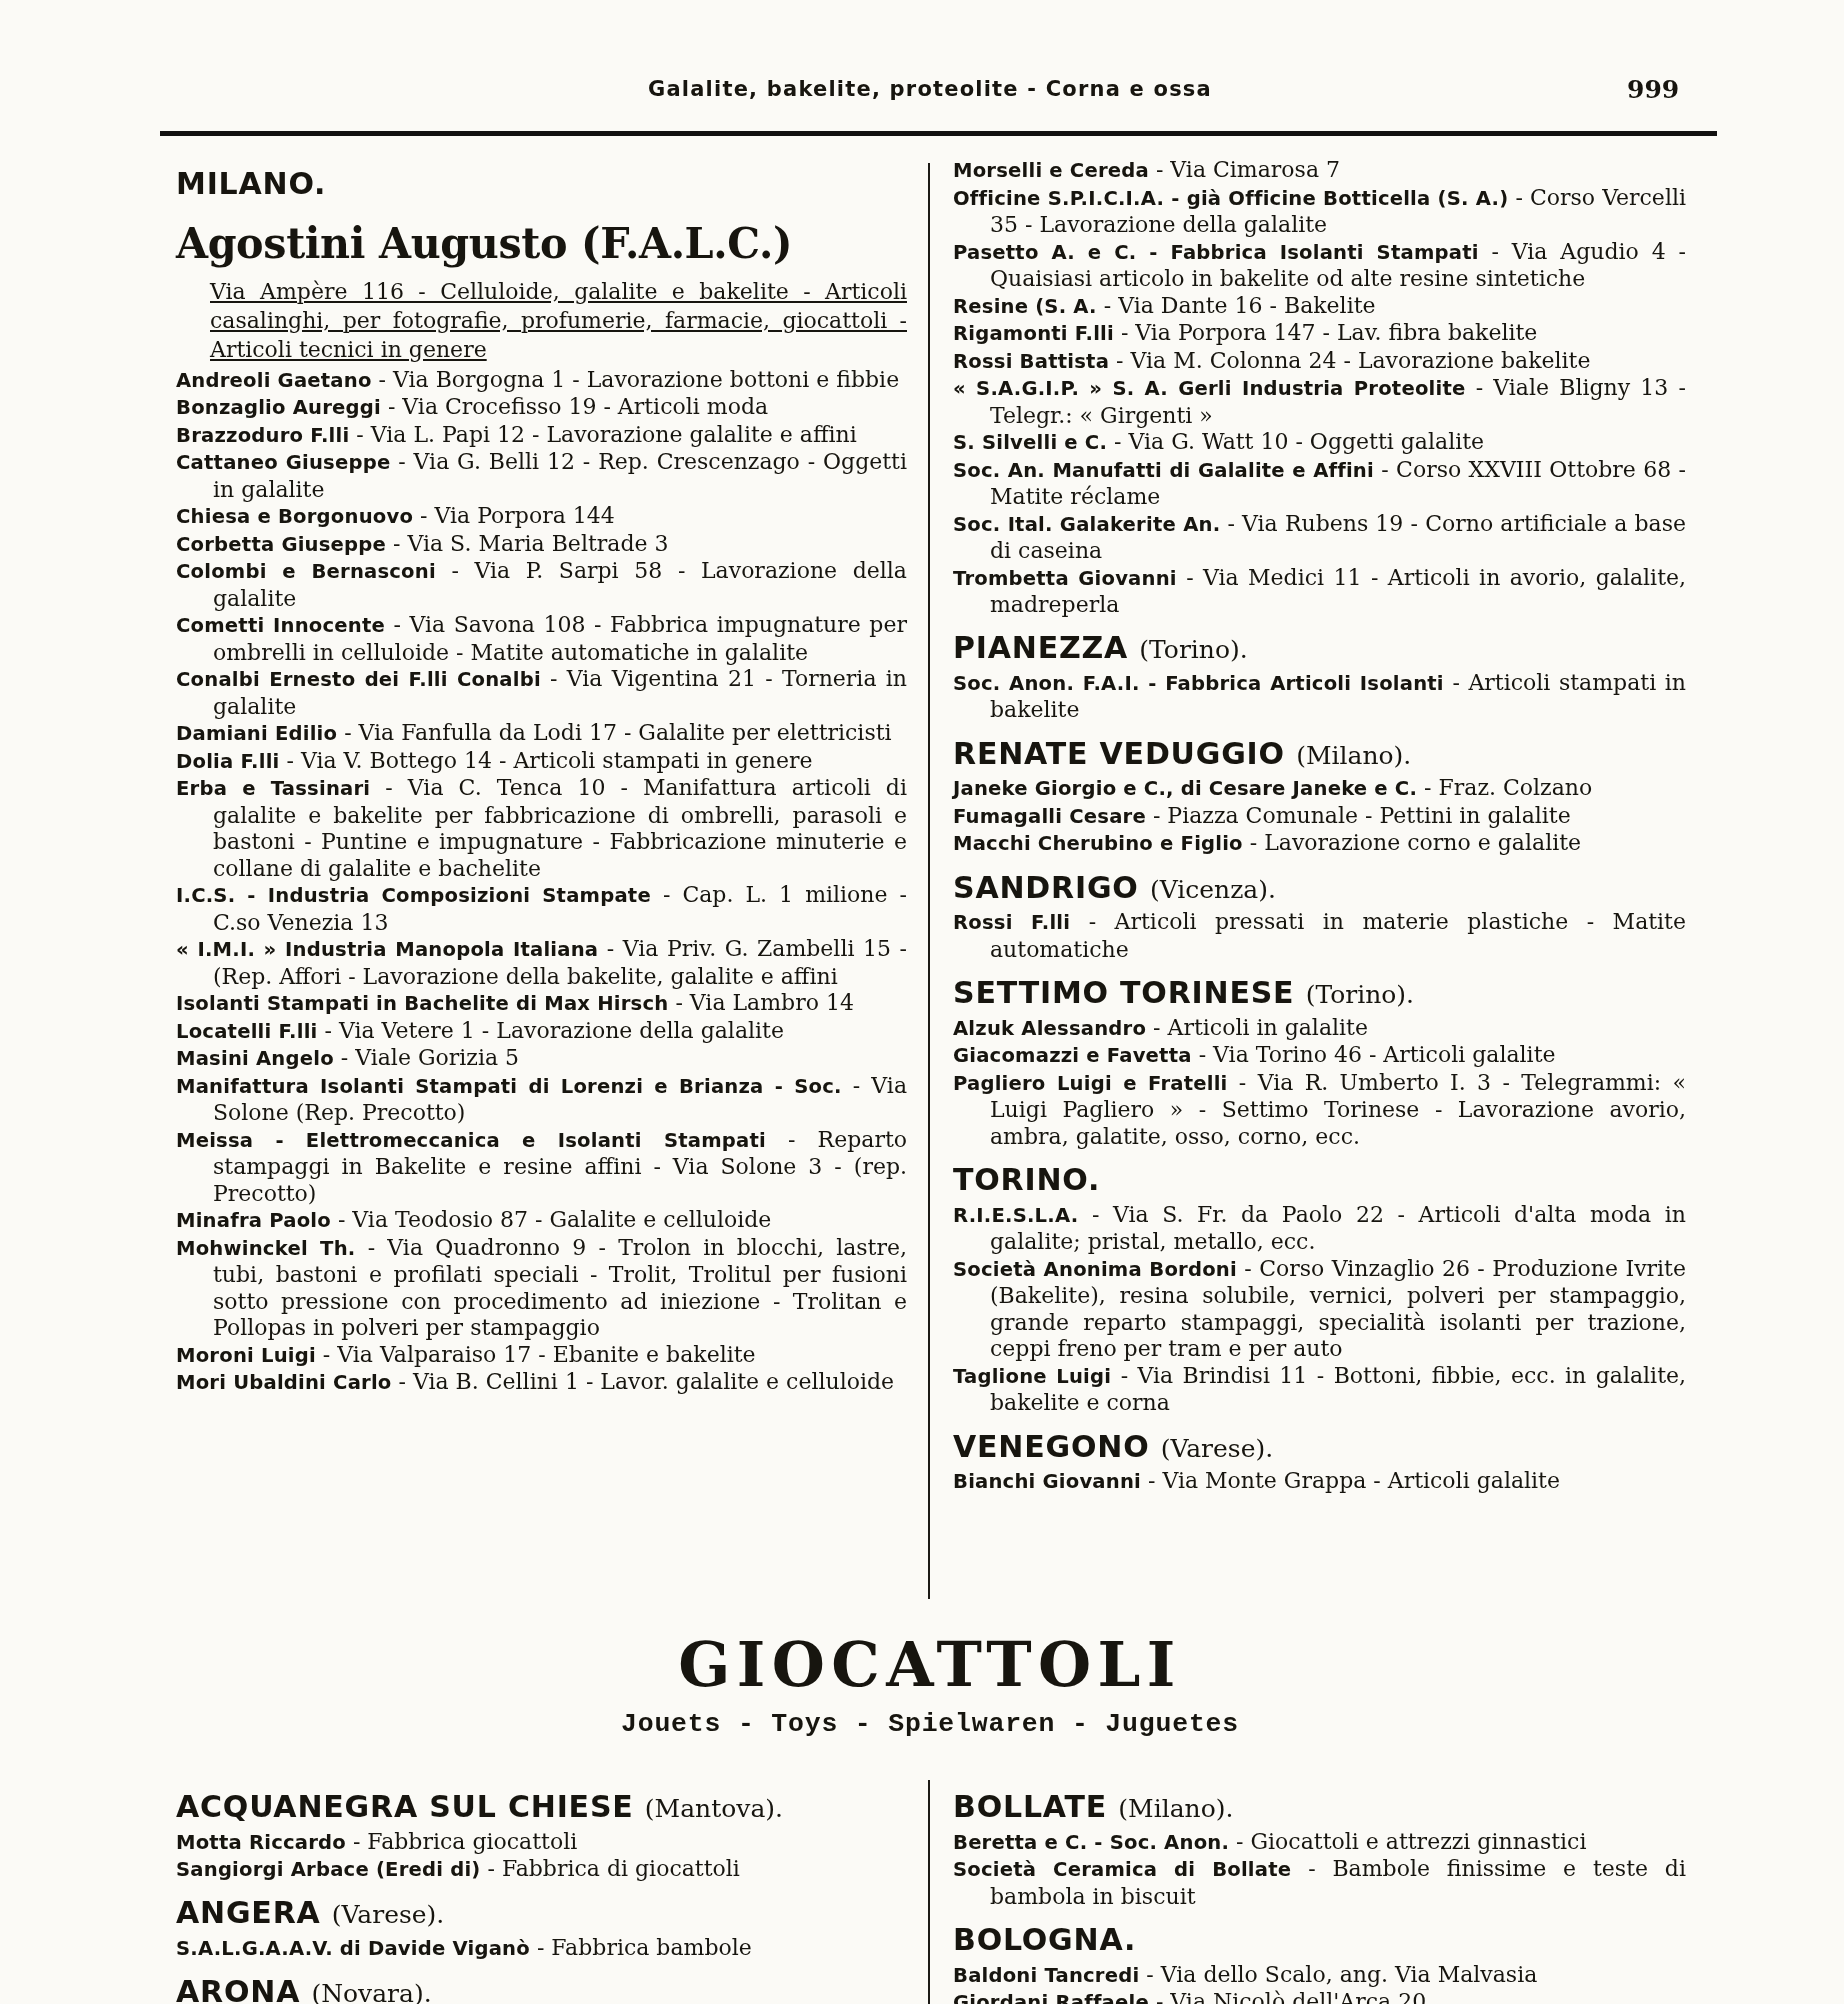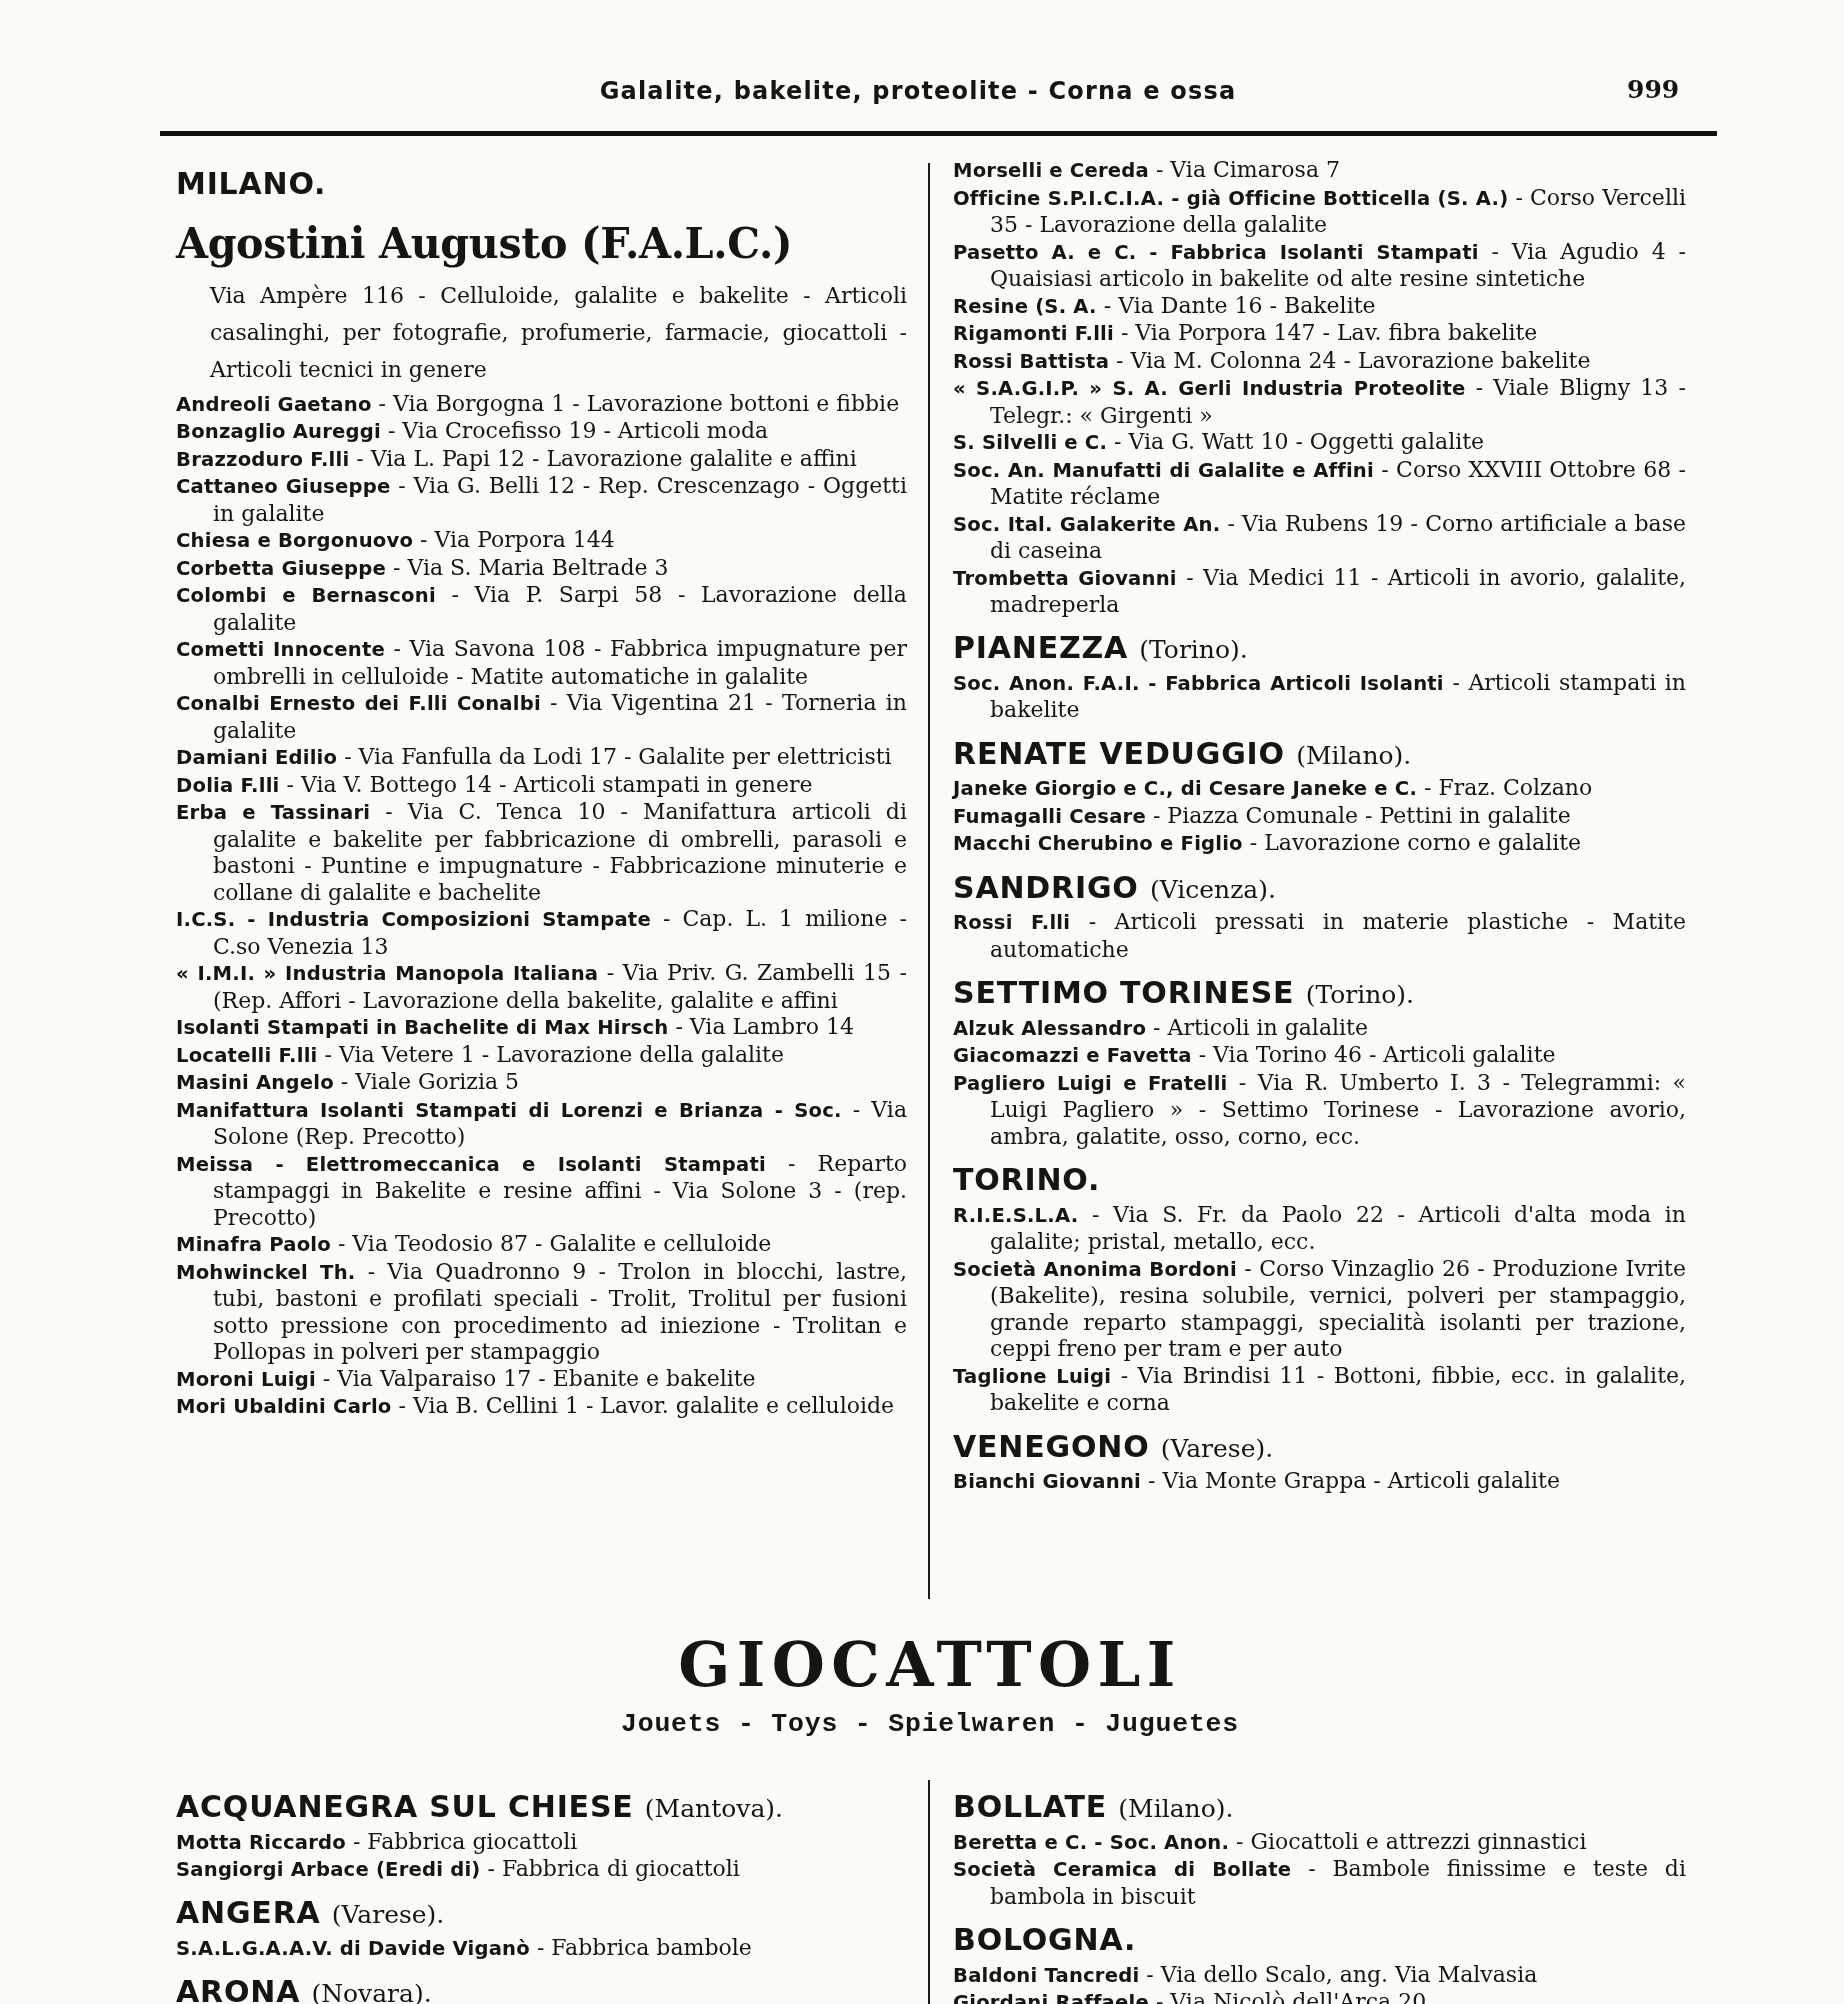--- a/index.html
+++ b/index.html
@@ -1,41 +1,41 @@
 <!DOCTYPE html>
 <html style="font-size:6.4px"><head>
 <meta charset="utf-8">
 <style>
   html,body{margin:0;padding:0;background:#e8e6e0;}
   .page{position:relative;width:1845px;height:2511px;background:#fbfaf6;color:#17150f;
         font-family:"DejaVu Serif", serif;overflow:hidden;}
   
-  .ptitle{position:absolute;top:77px;left:164px;width:1508px;text-align:center;
-          font-family:"DejaVu Sans", sans-serif;font-weight:700;font-size:24px;letter-spacing:1.2px;}
+  .ptitle{position:absolute;top:77px;left:176px;width:1508px;text-align:center;
+          font-family:"DejaVu Sans", sans-serif;font-weight:700;font-size:21px;letter-spacing:1.2px;}
   .pnum{position:absolute;top:75px;left:1627px;font-size:25px;font-weight:700;}
   .hrule{position:absolute;top:131px;left:160px;width:1557px;height:5.2px;background:#121110;}
   
   .colszone{position:absolute;left:176px;width:1512px;}
   .zone-main{top:157px;height:1456px;}
   .zone-toys{top:1780px;height:473px;}
   .col{position:absolute;top:0;}
   .col-l{left:0;width:731px;}
   .col-r{left:777px;width:733px;}
   .coldiv{position:absolute;left:752px;width:2px;background:#1c1a16;}
   .zone-main .coldiv{top:6px;height:1436px;}
   .zone-toys .coldiv{top:0;height:453px;}
   
   .cityhead{margin:13.6px 0 6.4px 0;font-family:"DejaVu Sans", sans-serif;font-weight:800;
             font-size:30px;letter-spacing:0.8px;line-height:1.05;}
   .cityhead.first{margin-top:11px;}
   .cityregion{font-family:"DejaVu Serif", serif;font-weight:400;font-size:25px;letter-spacing:0;}
   
   .featname{margin:18.4px 0 8.8px 0;font-family:"DejaVu Serif", serif;font-weight:700;font-size:43px;
             letter-spacing:-0.4px;white-space:nowrap;transform:scaleX(0.96);transform-origin:left;}
-  .featdetails{margin:0 0 3.2px 34px;font-size:22px;line-height:37px;text-align:justify;}
+  .featdetails{margin:0 0 3.2px 34px;font-size:22px;line-height:29px;text-align:justify;text-decoration:underline;}
   
   .entry{margin:0;padding-left:37px;text-indent:-37px;font-size:22px;line-height:26.5px;text-align:justify;}
   .ename{font-family:"DejaVu Sans", sans-serif;font-weight:700;font-size:19.6px;letter-spacing:0.2px;}
   
   .toys-title{position:absolute;top:1629px;left:176px;width:1508px;text-align:center;
               font-family:"DejaVu Serif", serif;font-weight:700;font-size:61px;letter-spacing:6.4px;}
   .toys-sub{position:absolute;top:1709px;left:176px;width:1508px;text-align:center;
             font-family:Liberation Mono, monospace;font-weight:700;font-size:26.5px;letter-spacing:0.8px;}
 </style>
 </head>

